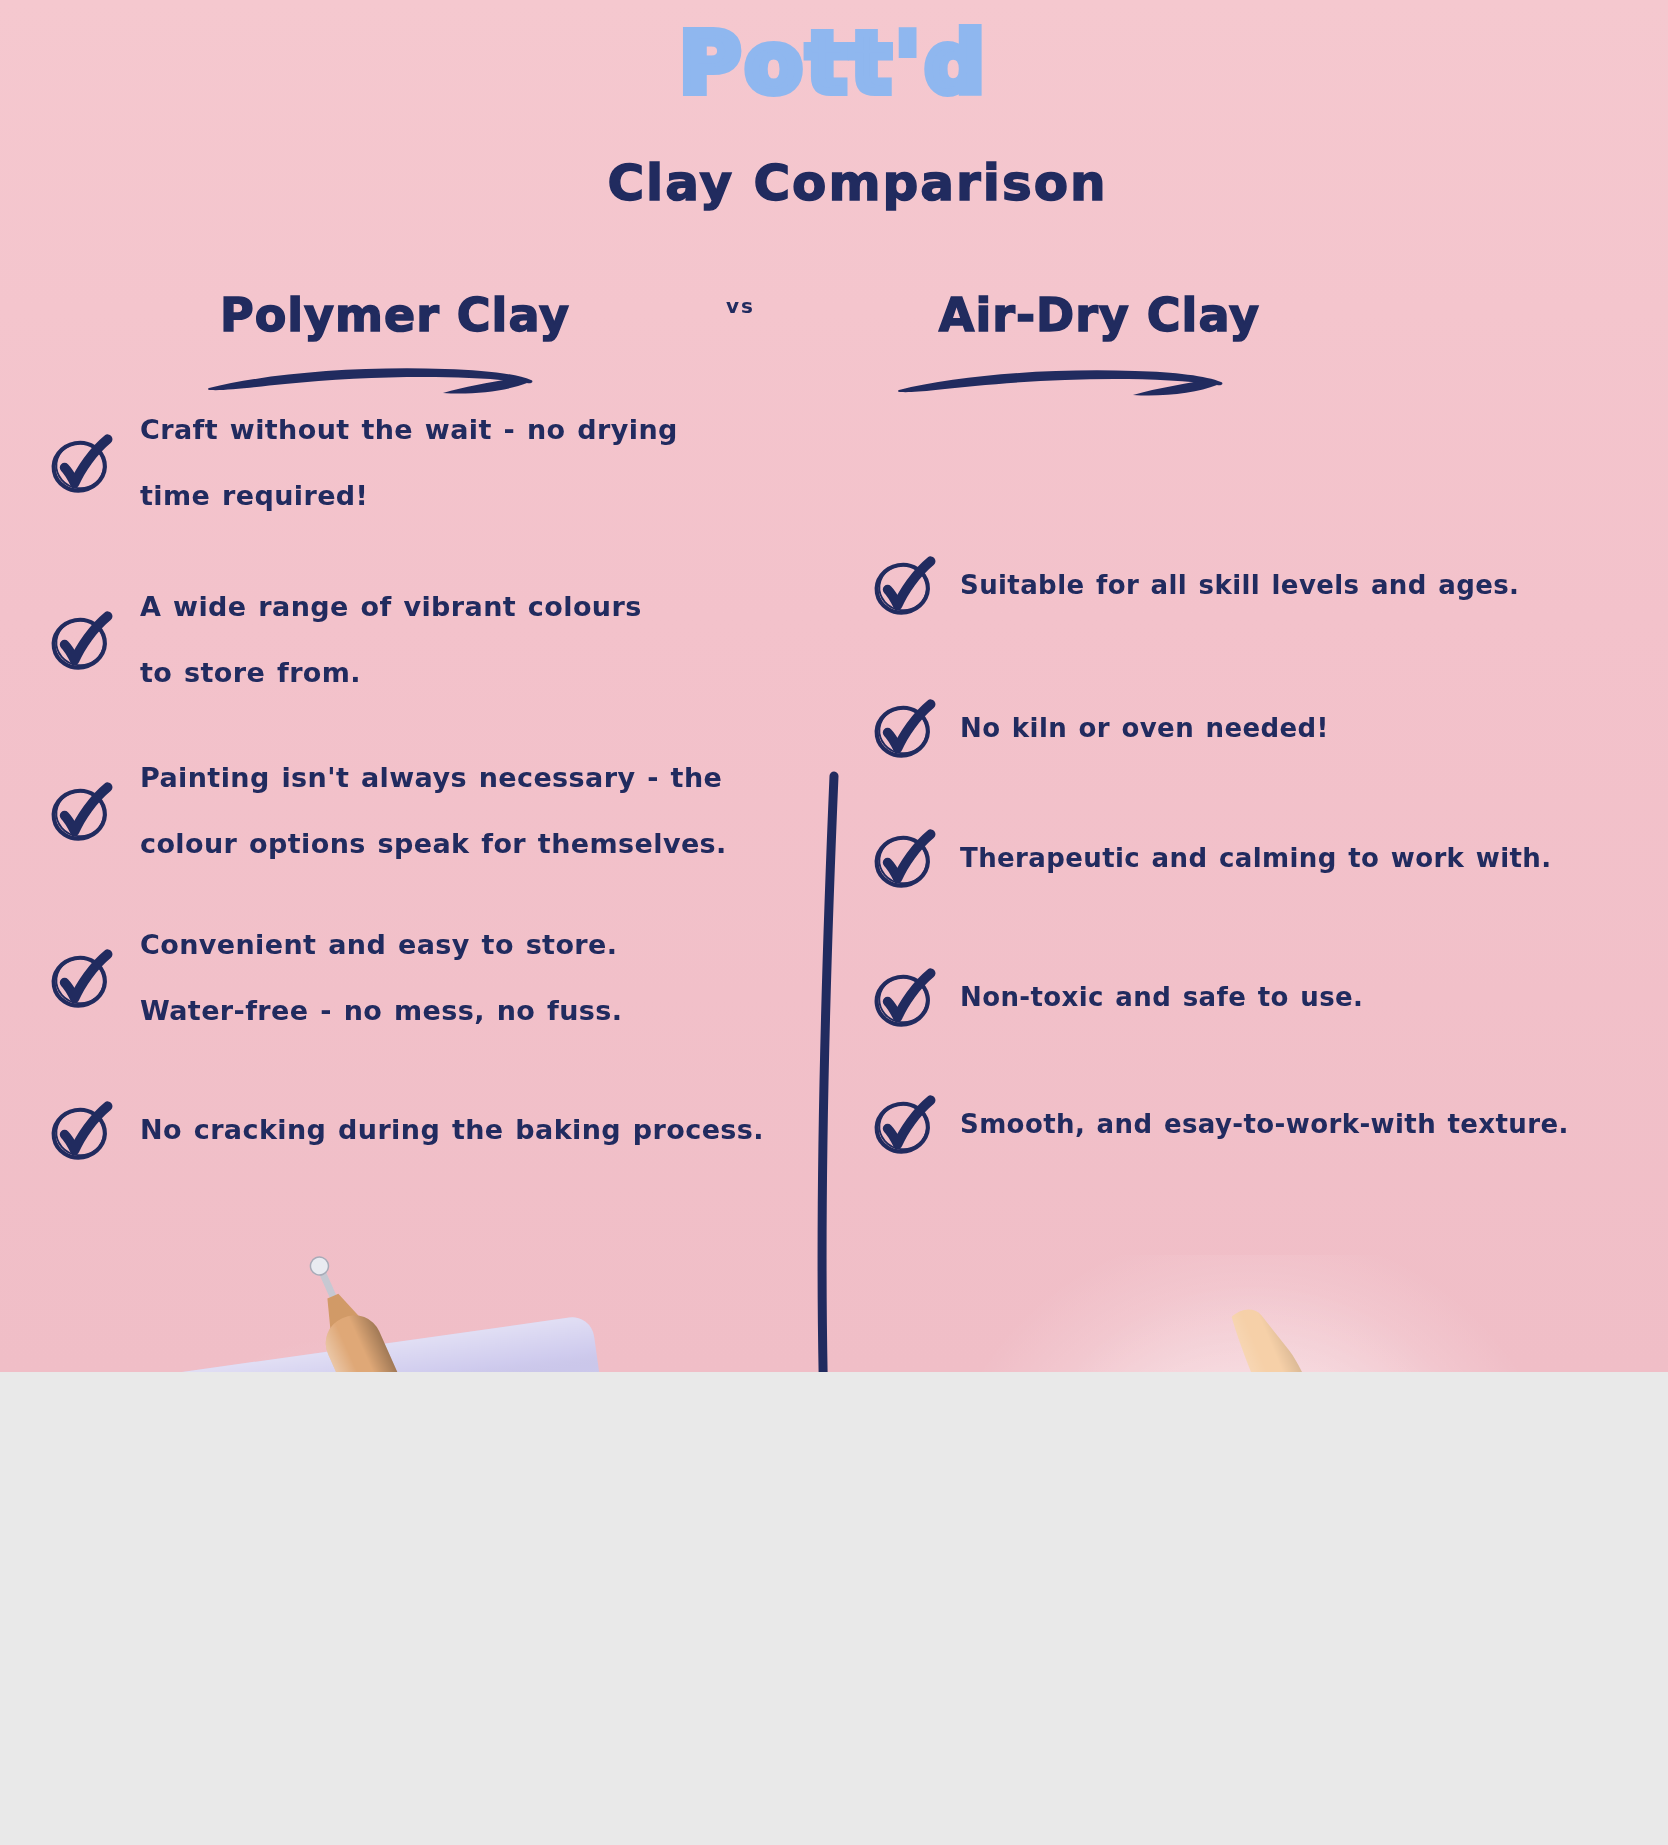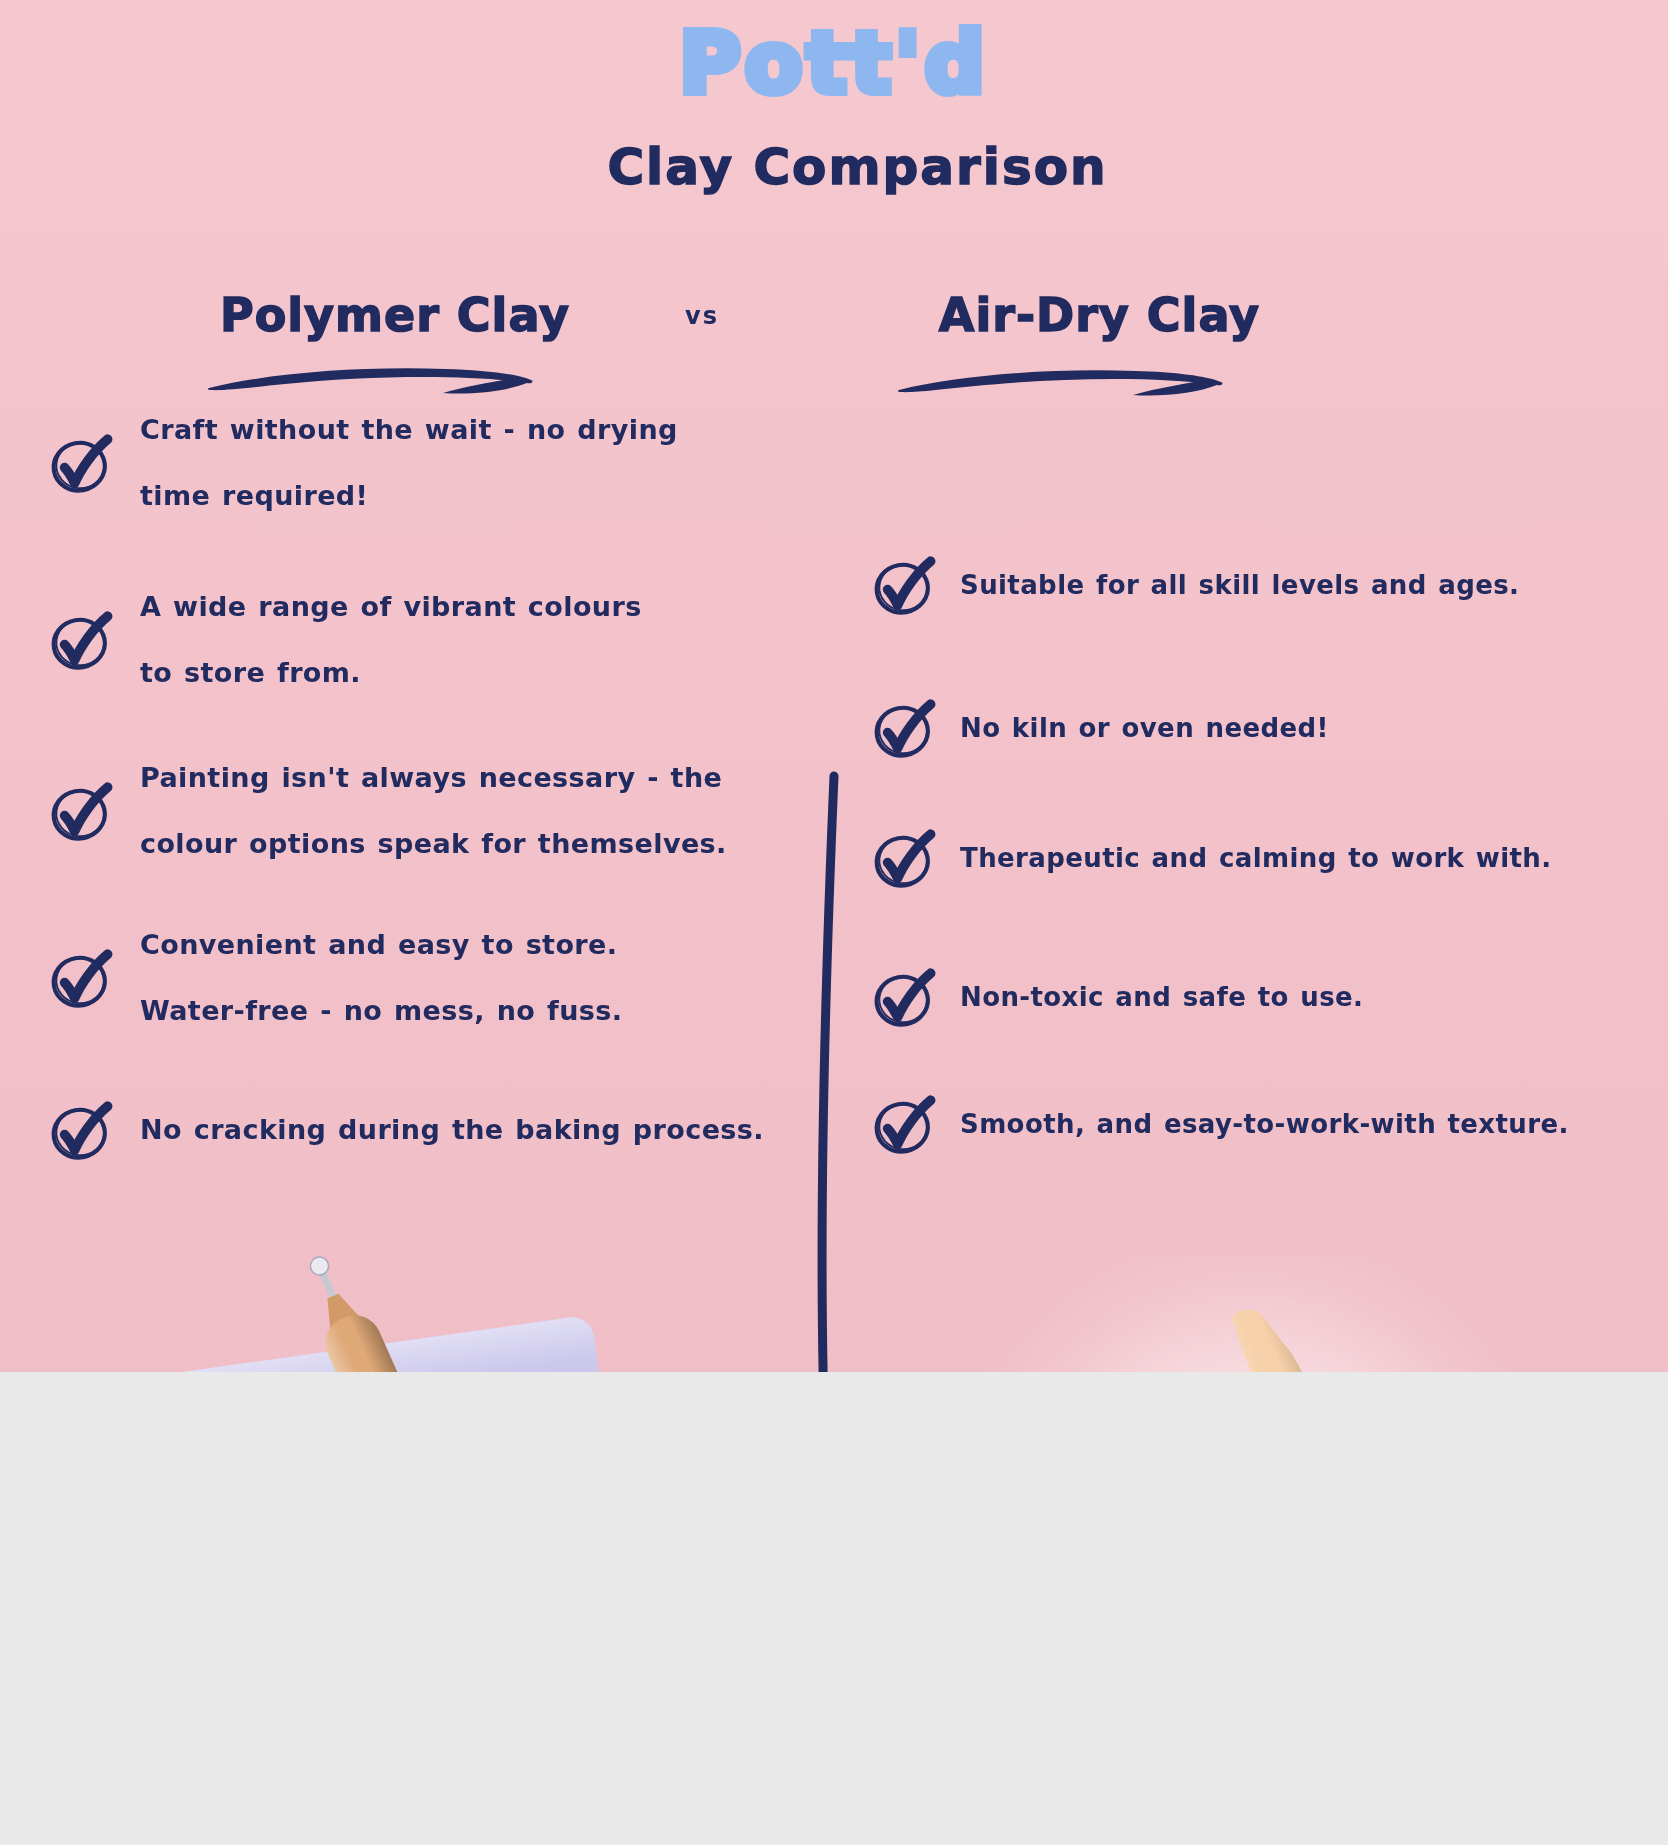--- a/index.html
+++ b/index.html
@@ -17,37 +17,37 @@
   }
   .logo{
     position:absolute;top:14px;left:0;right:0;
     text-align:center;
     font-size:84px;font-weight:bold;letter-spacing:4px;
     color:#8fb7ef;
     -webkit-text-stroke:8px #8fb7ef;
     text-shadow:2px 0 #8fb7ef,-2px 0 #8fb7ef,0 2px #8fb7ef,0 -2px #8fb7ef;
   }
   .title{
-    position:absolute;top:138px;left:0;right:0;margin:0;
+    position:absolute;top:138px;left:0;right:0;margin:16px;
     text-align:center;
     font-size:50px;font-weight:bold;letter-spacing:2px;padding-left:47px;
     -webkit-text-stroke:1.5px #212b5f;
   }
   .col-head{
     position:absolute;top:288px;width:400px;
     text-align:right;
     font-size:46px;font-weight:bold;letter-spacing:1px;
     -webkit-text-stroke:1.5px #212b5f;
     white-space:nowrap;
   }
   .col-head.left{left:170px;}
   .col-head.right{left:860px;}
   .vs{
-    position:absolute;top:302px;left:685px;width:70px;
-    text-align:left;font-size:24px;font-weight:bold;letter-spacing:2px;
+    position:absolute;top:294px;left:685px;width:70px;
+    text-align:right;font-size:20px;font-weight:bold;letter-spacing:2px;
   }
   .swoosh{position:absolute;width:330px;height:34px;}
   .swoosh.left{left:205px;top:362px;}
   .swoosh.right{left:895px;top:364px;}
   .row{position:absolute;left:0;right:0;height:66px;}
   .row.two{height:132px;}
   .check{position:absolute;width:66px;height:66px;top:0;}
   .row.two .check{top:33px;}
   .left-row .check{left:49px;}
   .right-row .check{left:872px;}

